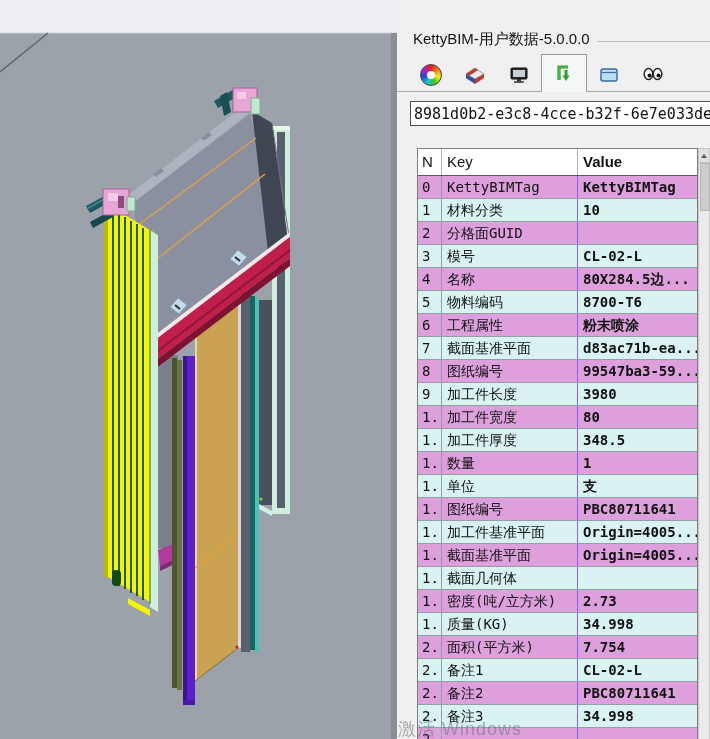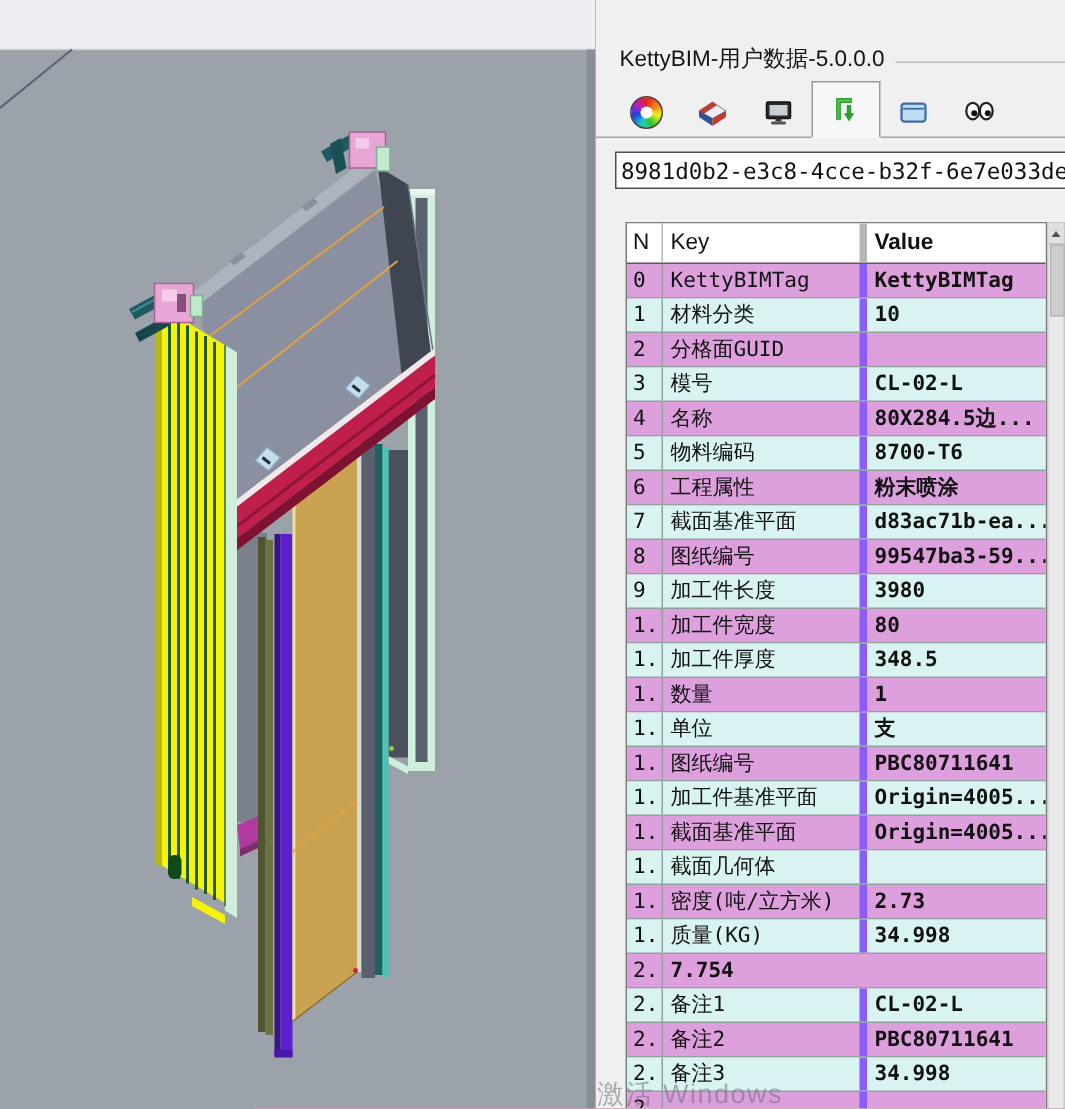--- a/index.html
+++ b/index.html
@@ -1,17 +1,17 @@
 <!DOCTYPE html>
 <html><head>
 <meta charset="utf-8">
 <style>
   html,body{margin:0;padding:0;}
   body{width:710px;height:739px;overflow:hidden;font-family:"Liberation Sans","DejaVu Sans",sans-serif;}
-  #app{position:relative;width:710px;height:739px;background:#be185d;overflow:hidden;}
+  #app{position:relative;width:710px;height:739px;background:#bef264;overflow:hidden;}
 
   
   .viewport{position:absolute;left:0;top:0;width:397px;height:739px;}
   .viewport svg{display:block;}
 
   
   .panel{position:absolute;left:397px;top:0;width:313px;height:739px;background:#F0F0F0;overflow:hidden;}
   .title-row{display:flex;align-items:center;padding:30px 0 0 16px;}
   .title-row .title{font-size:15px;color:#141414;white-space:nowrap;}
   .group-line{flex:1;height:1px;background:#BDBDBD;margin-left:7px;margin-top:3px;}
@@ -29,21 +29,21 @@
 
   
   .table-wrap{position:absolute;left:20px;top:148px;width:293px;}
   .grid{position:absolute;left:0;top:0;width:281px;border:1px solid #7D7D7D;background:#fff;box-sizing:border-box;}
   .thead{display:flex;height:26px;line-height:26px;background:#FFFFFF;border-bottom:1px solid #5A5A5A;font-size:15px;color:#111;}
   .tr{display:flex;height:23px;line-height:22px;font-size:14px;color:#111;border-bottom:1px solid #93A0A0;box-sizing:border-box;}
   .tr.pink{background:#DDA0DD;}
   .tr.cyan{background:#D9F3F3;}
   .c{box-sizing:border-box;overflow:hidden;white-space:nowrap;font-family:"DejaVu Sans Mono","Liberation Mono",monospace;}
   .c-idx{width:24px;padding-left:4px;border-right:1px solid #93A0A0;}
-  .c-key{width:136px;padding-left:5px;border-right:5px solid #8b5cf6;}
+  .c-key{width:136px;padding-left:5px;border-right:1px solid #8b5cf6;}
   .c-val{width:119px;padding-left:5px;font-weight:bold;}
   .thead .c-idx,.thead .c-key,.thead .c-val{border-right-color:#B5B5B5;font-family:"Liberation Sans","DejaVu Sans",sans-serif;}
 
   .sb{position:absolute;left:281px;top:0;width:12px;height:592px;background:#EAEAEA;border:1px solid #C8C8C8;box-sizing:border-box;}
   .sb-btn{height:13px;background:#E0E0E0;border-bottom:1px solid #C0C0C0;display:flex;align-items:center;justify-content:center;}
   .tri-up{width:0;height:0;border-left:3px solid transparent;border-right:3px solid transparent;border-bottom:4px solid #555;}
   .sb-thumb{position:absolute;left:1px;top:14px;width:8px;height:46px;background:#CDCDCD;border:1px solid #B5B5B5;}
 
   .watermark{position:absolute;left:1px;top:717px;z-index:6;font-size:18px;color:rgba(110,115,122,0.55);letter-spacing:1px;white-space:nowrap;}
 </style>
@@ -320,20 +320,21 @@
               <span class="c c-key">密度(吨/立方米)</span>
               <span class="c c-val">2.73</span>
             </div>
             <div class="tr cyan">
               <span class="c c-idx">1.</span>
               <span class="c c-key">质量(KG)</span>
               <span class="c c-val">34.998</span>
             </div>
             <div class="tr pink">
               <span class="c c-idx">2.</span>
+              <span class="c c-key">面积(平方米)</span>
               <span class="c c-val">7.754</span>
             </div>
             <div class="tr cyan">
               <span class="c c-idx">2.</span>
               <span class="c c-key">备注1</span>
               <span class="c c-val">CL-02-L</span>
             </div>
             <div class="tr pink">
               <span class="c c-idx">2.</span>
               <span class="c c-key">备注2</span>

